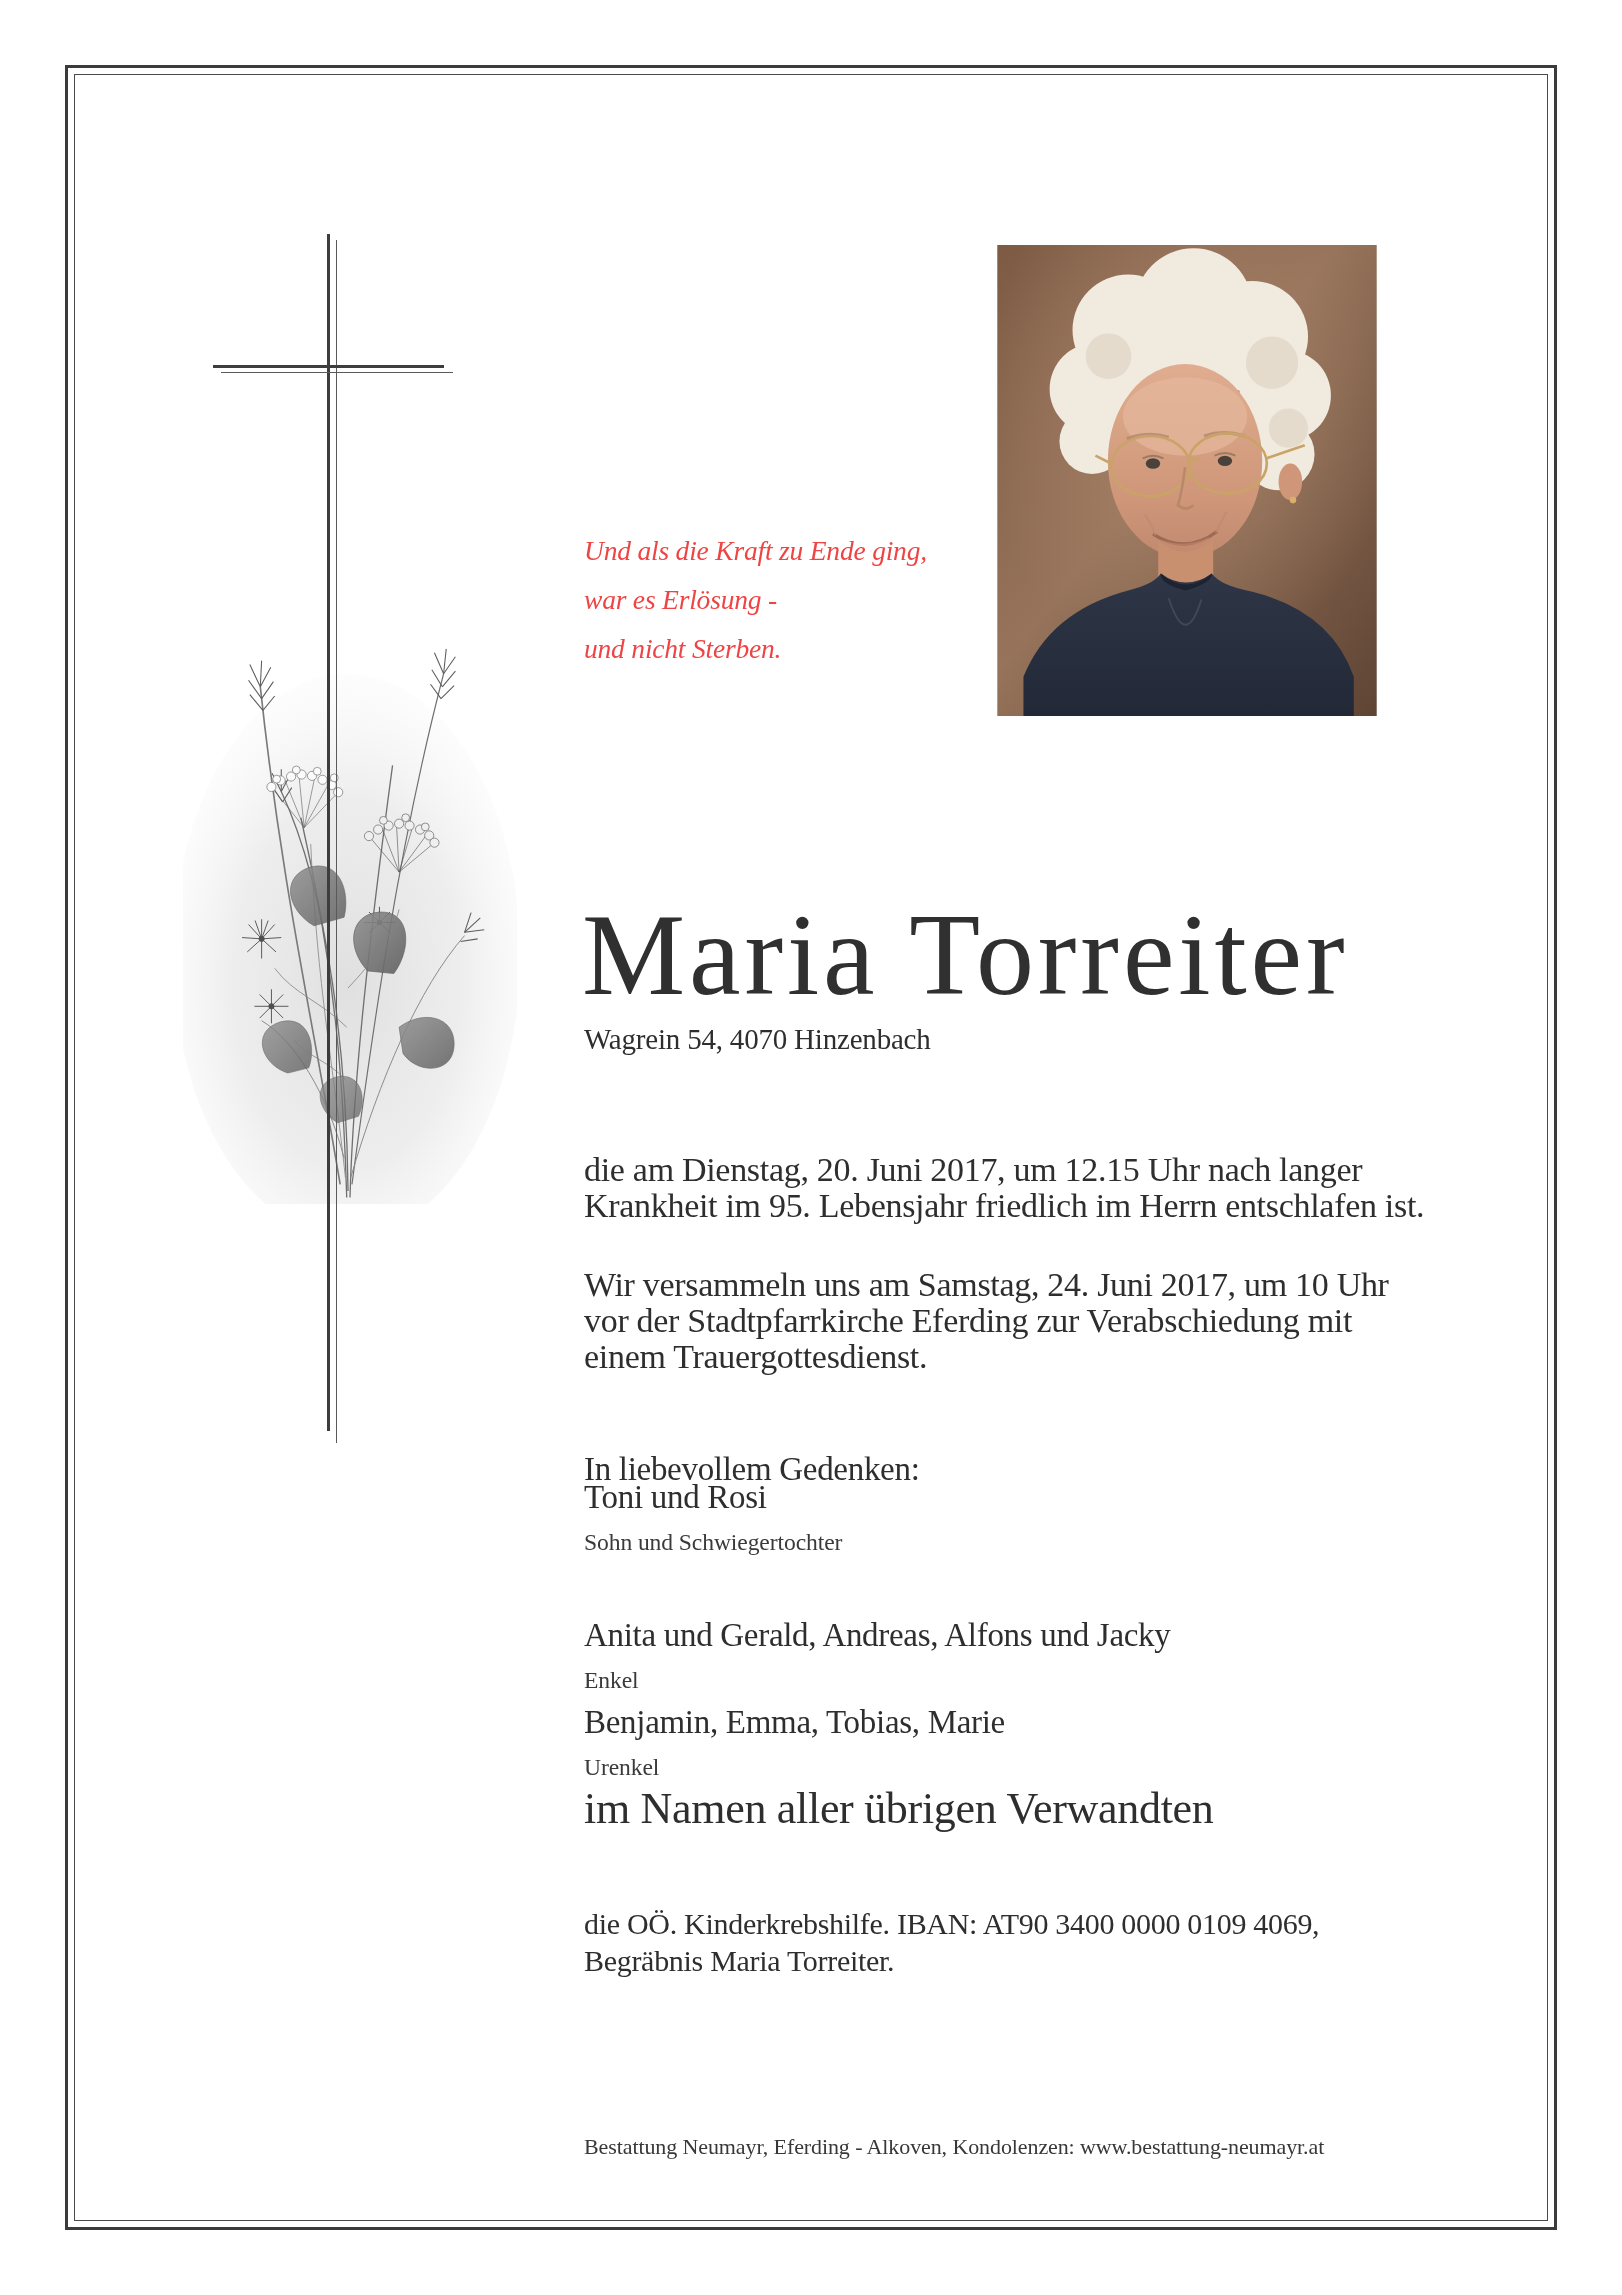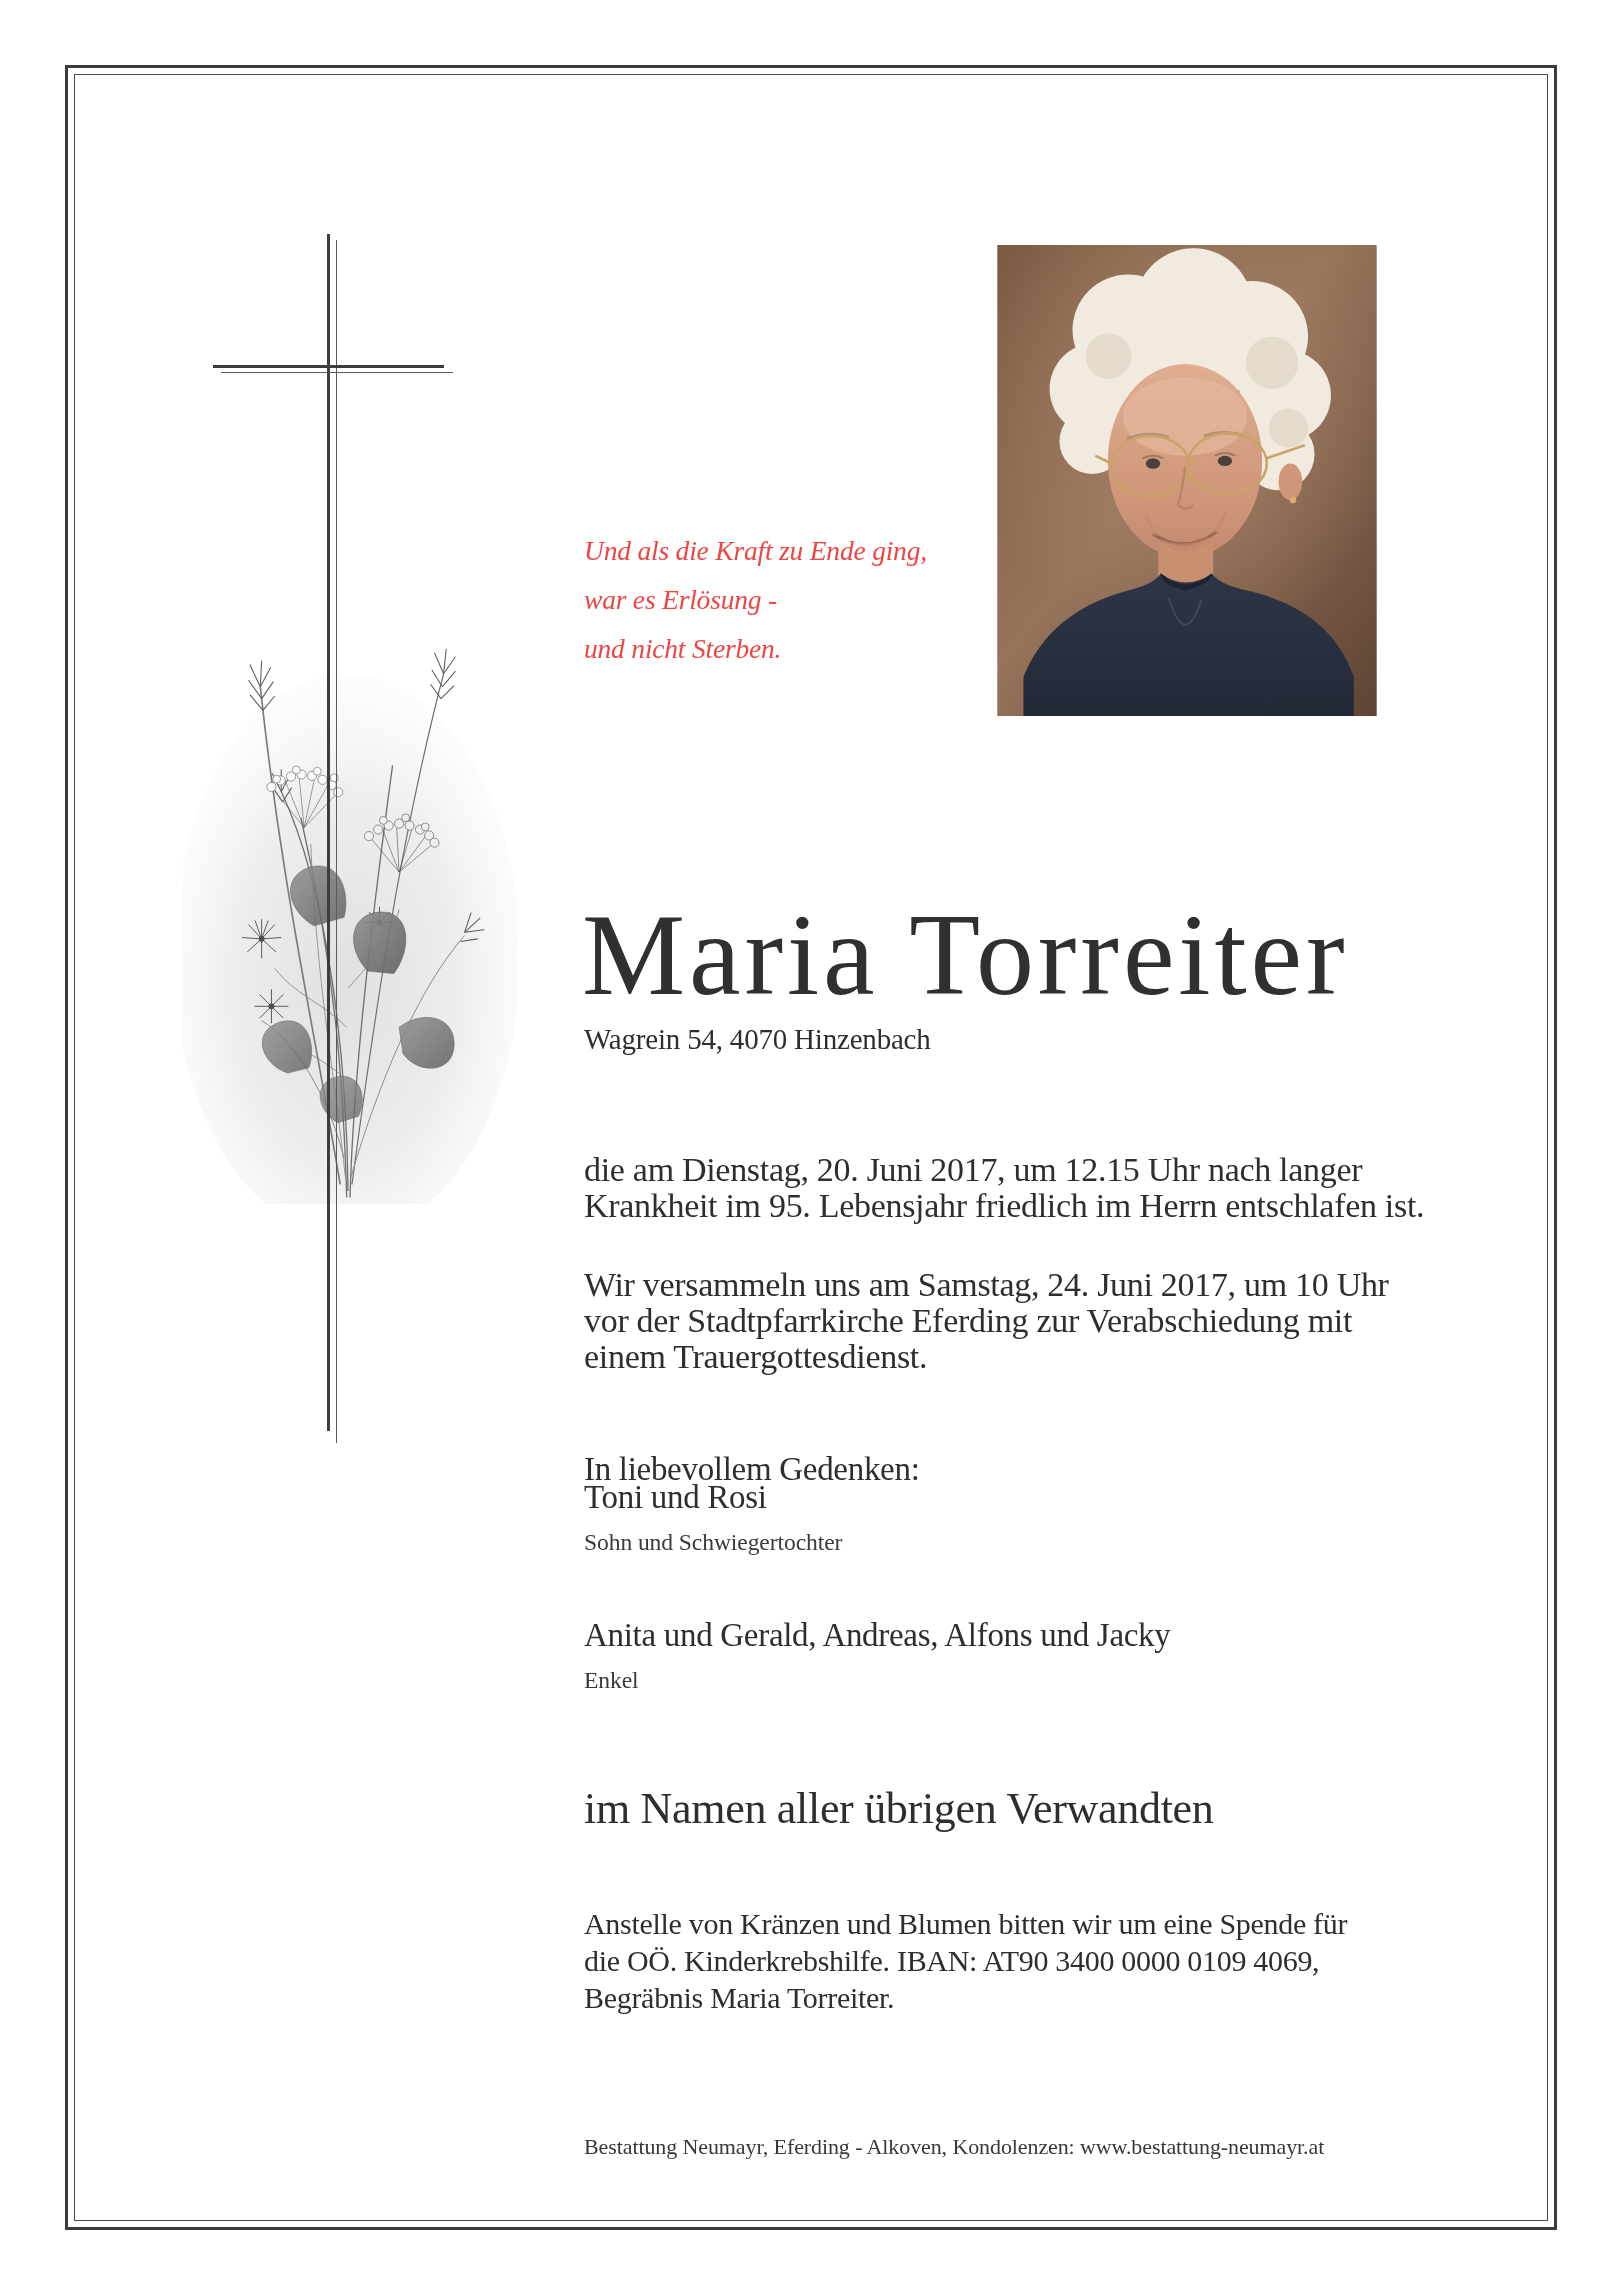--- a/index.html
+++ b/index.html
@@ -288,25 +288,28 @@
   <div class="txt heading">In liebevollem Gedenken:</div>
 
   <div class="txt group1">
     <div class="mourner-names">Toni und Rosi</div>
     <div class="mourner-relation">Sohn und Schwiegertochter</div>
   </div>
   <div class="txt group2">
     <div class="mourner-names">Anita und Gerald, Andreas, Alfons und Jacky</div>
     <div class="mourner-relation">Enkel</div>
   </div>
+  <div class="txt group3">
+    <div class="mourner-names">Benjamin, Emma, Tobias, Marie</div>
+    <div class="mourner-relation">Urenkel</div>
+  </div>
 
   <div class="txt closing">im Namen aller übrigen Verwandten</div>
 
   <div class="txt donation">
-    <div>Anstelle von Kränzen und Blumen bitten wir um eine Spende für</div>
     <div>die OÖ. Kinderkrebshilfe. IBAN: AT90 3400 0000 0109 4069,</div>
     <div>Begräbnis Maria Torreiter.</div>
   </div>
 
   <div class="txt footer">Bestattung Neumayr, Eferding - Alkoven, Kondolenzen: www.bestattung-neumayr.at</div>
 
 </div>
 
 
 </body></html>

